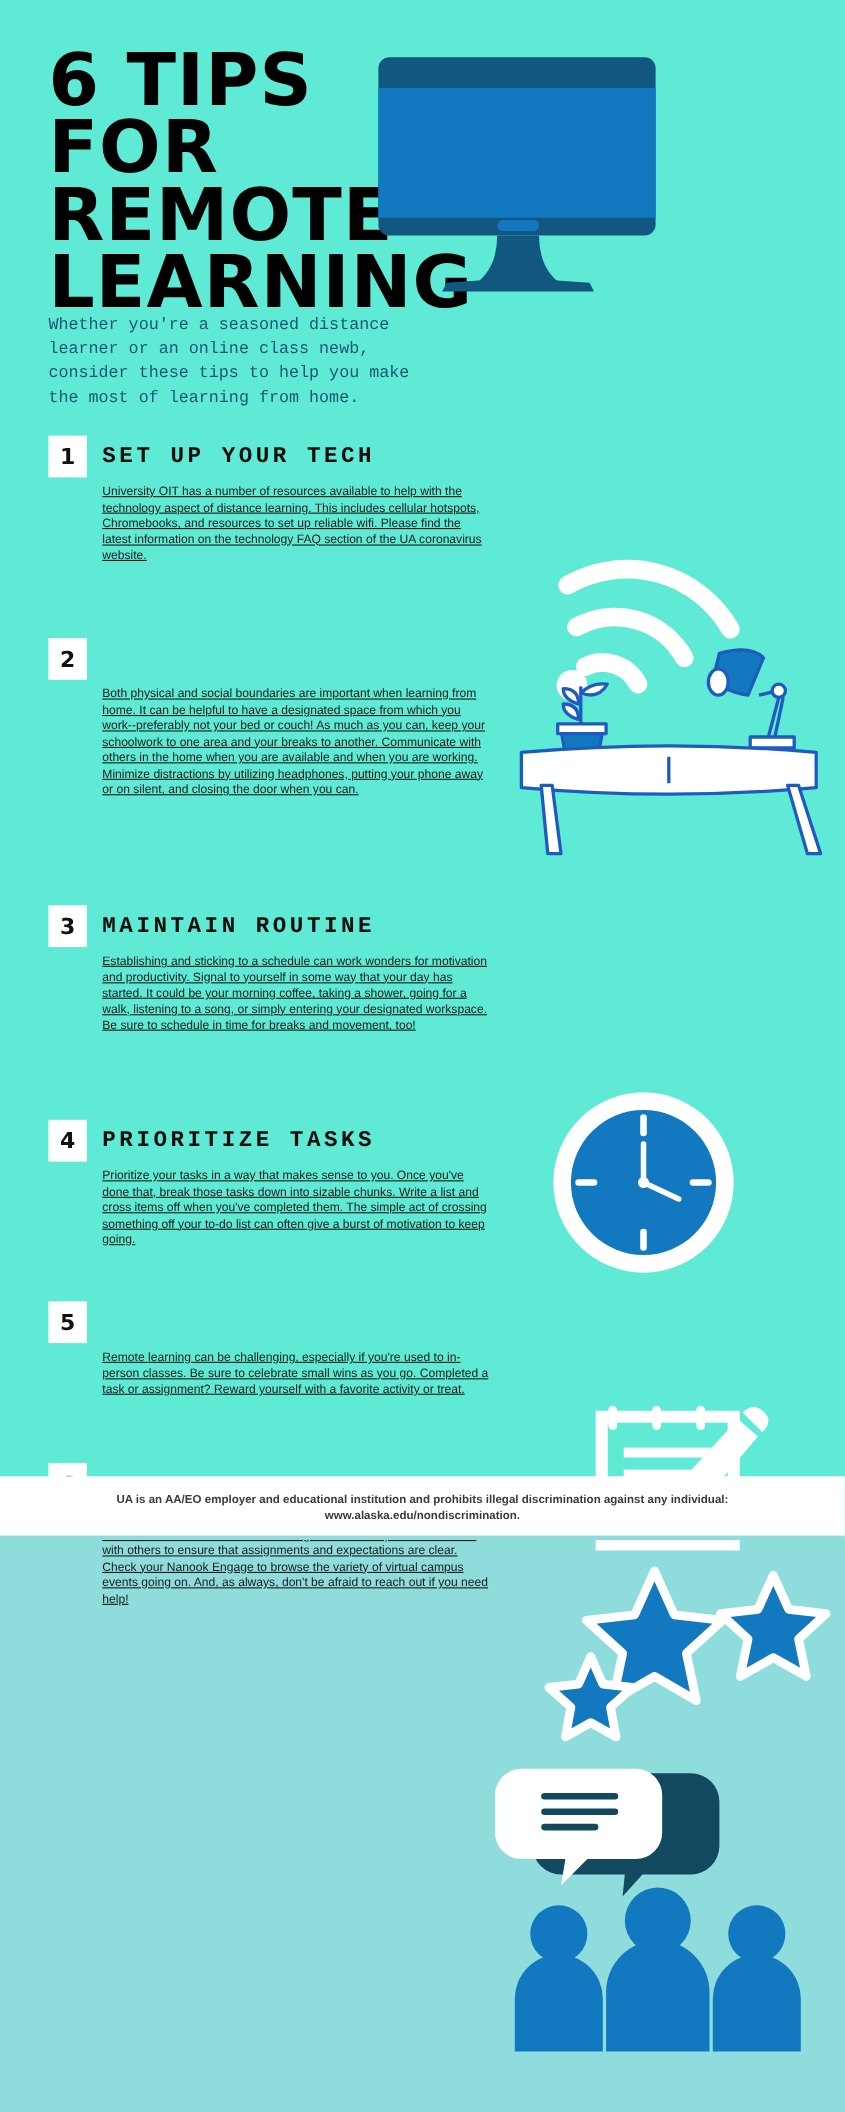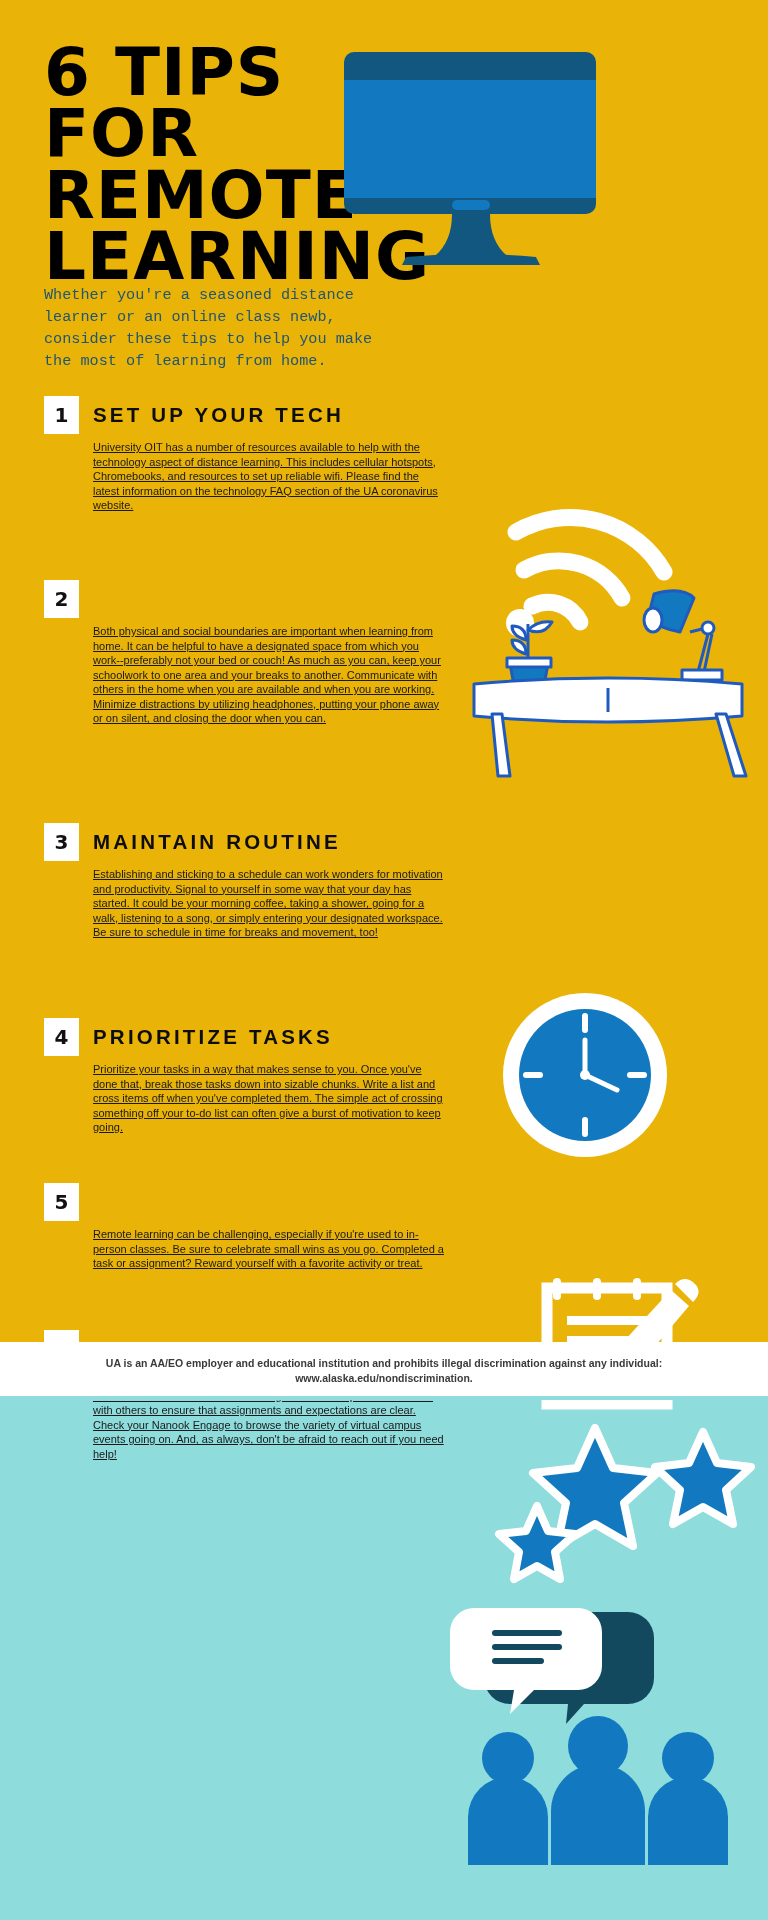--- a/index.html
+++ b/index.html
@@ -3,21 +3,21 @@
 <meta charset="utf-8">
 <style>
   * { margin:0; padding:0; box-sizing:border-box; }
   html, body { width:768px; height:1920px; }
   body {
     background:#8fdcdc;
     font-family:"Liberation Sans", sans-serif;
     position:relative;
     overflow:hidden;
   }
-  .page { position:relative; width:768px; height:1400px; background:#eab308; }
+  .page { position:relative; width:768px; height:1400px; background:#5eead4; }
 
   
   .header { position:relative; height:395px; }
   .title {
     position:absolute; left:44px; top:42px;
     font-family:"DejaVu Sans", sans-serif;
     font-weight:bold;
     font-size:66px;
     line-height:0.93;
     letter-spacing:1px;
@@ -40,21 +40,21 @@
     width:35px; height:38px;
     background:#ffffff;
     color:#111111;
     font-family:"DejaVu Sans", sans-serif;
     font-weight:bold;
     font-size:20px;
     display:flex; align-items:center; justify-content:center;
     flex:0 0 auto;
   }
   .tip-title {
-    font-family:Liberation Sans, sans-serif;
+    font-family:Liberation Mono, monospace;
     font-weight:bold;
     font-size:20.5px;
     letter-spacing:3.2px;
     color:#0d0d0d;
     text-transform:uppercase;
     white-space:nowrap;
   }
   .tip-body {
     margin-left:49px;
     margin-top:6px;

